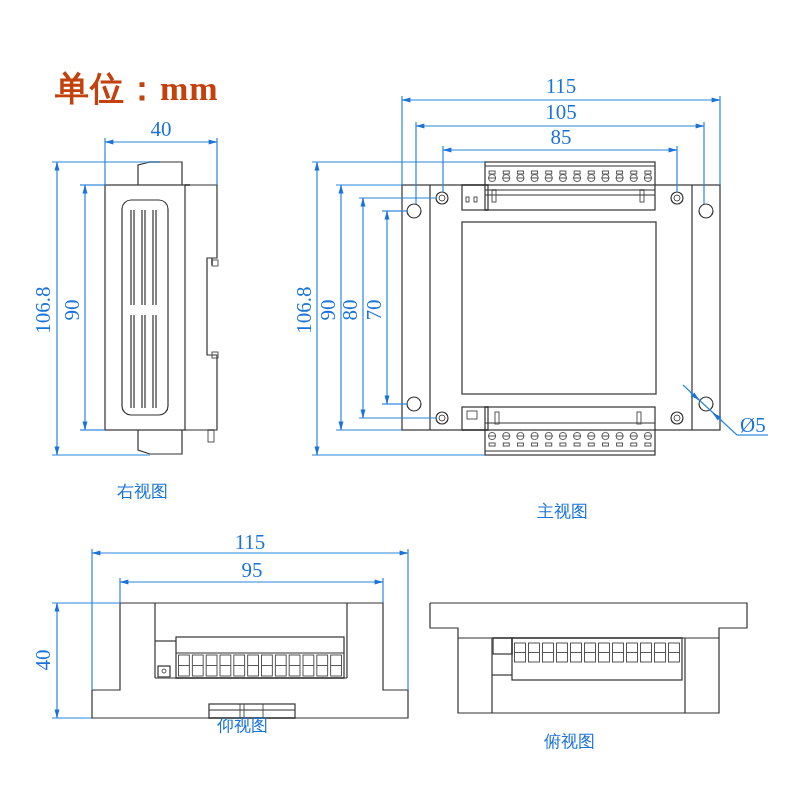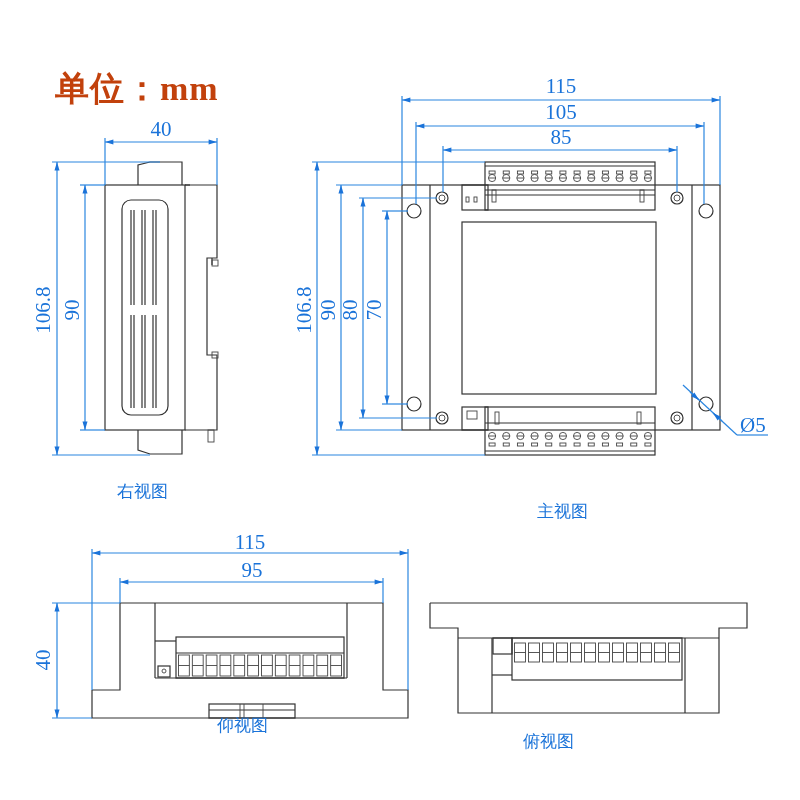--- a/index.html
+++ b/index.html
@@ -316,13 +316,13 @@
         <line class="ln2" x1="654.5" y1="652.5" x2="665.5" y2="652.5"></line>
         <rect class="ln2" x="668.5" y="643" width="11" height="19"></rect>
         <line class="ln2" x1="668.5" y1="652.5" x2="679.5" y2="652.5"></line>
       </g>
   </g>
 </svg>
 
 <div class="cap" style="left:117px;top:480px;">右视图</div>
 <div class="cap" style="left:537px;top:456px;margin-top:44px;">主视图</div>
 <div class="cap" style="left:217px;top:714px;">仰视图</div>
-<div class="cap" style="left:523px;top:730px;">俯视图</div>
+<div class="cap" style="left:544px;top:730px;">俯视图</div>
 
 </body></html>

